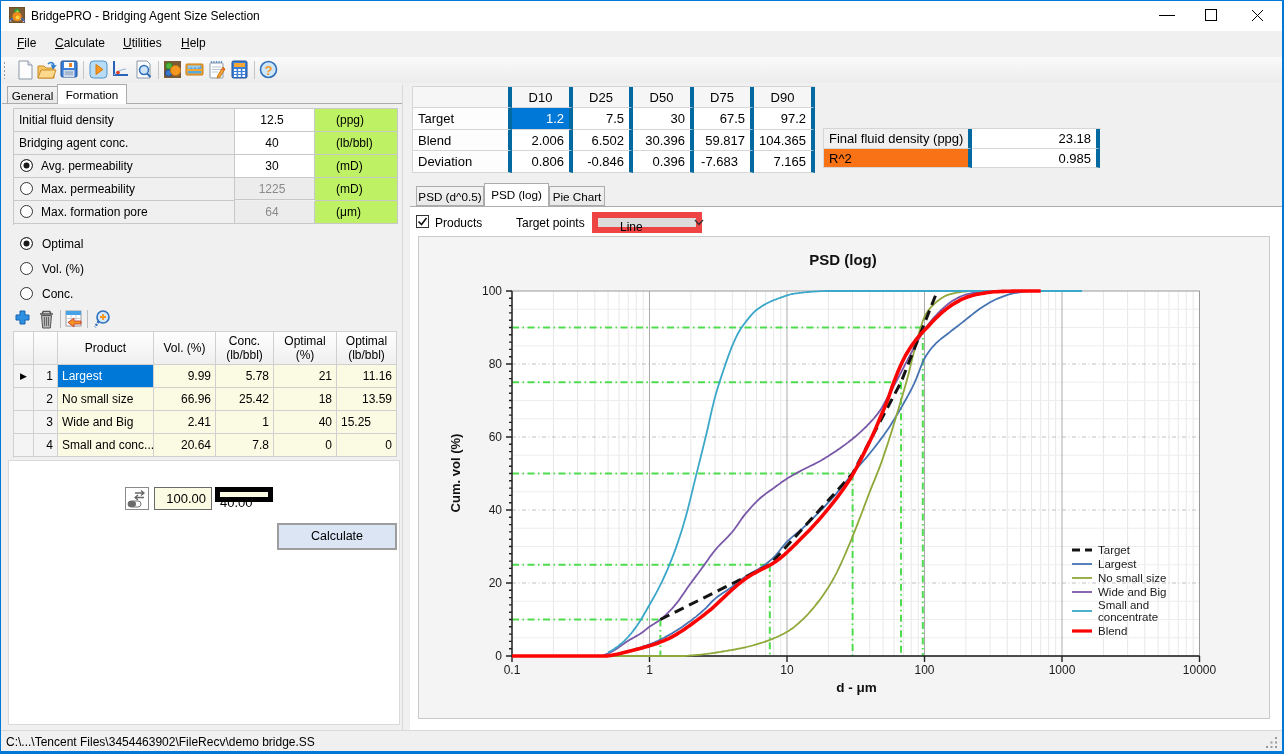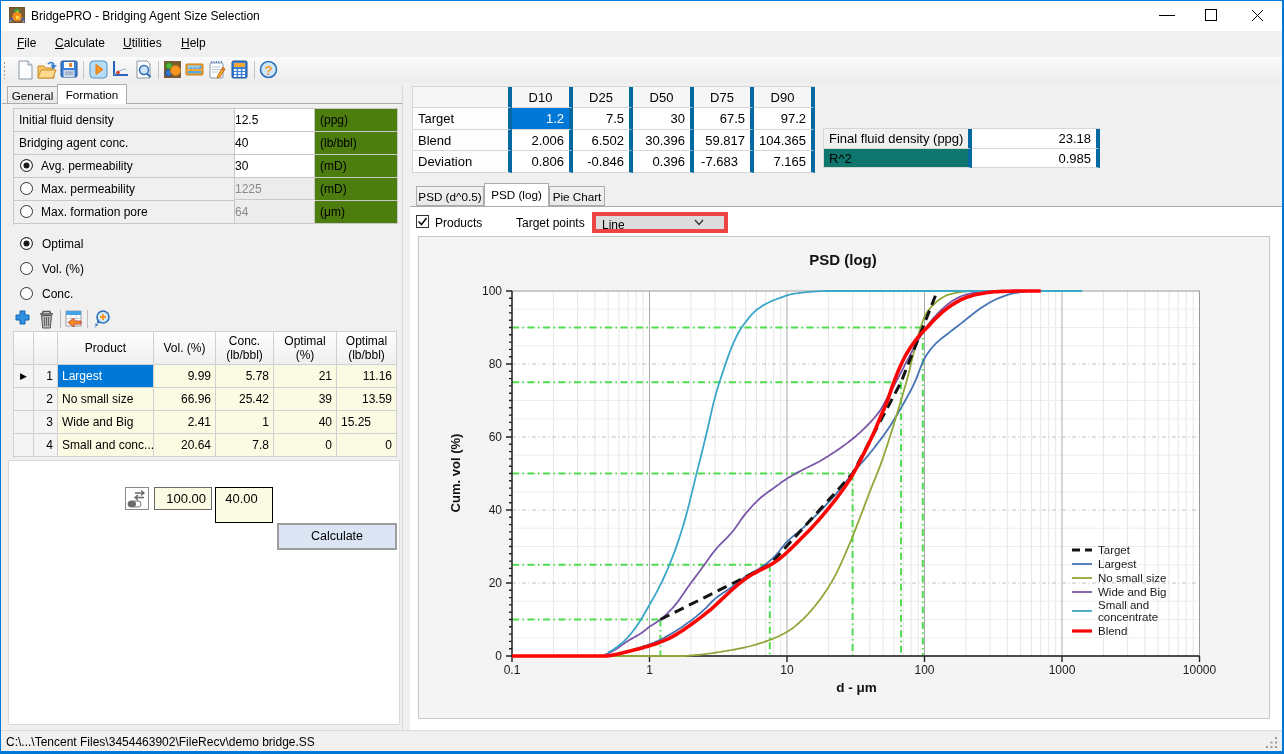--- a/index.html
+++ b/index.html
@@ -8,23 +8,23 @@
 .title-txt{left:31px;top:9px;font-size:12px}
 .menubar{left:0;top:31px;width:1284px;height:26px;background:#f0f0f0}
 .menu-item{top:5px;font-size:12px}
 .menu-item u{text-decoration:underline}
 .toolbar{left:0;top:57px;width:1284px;height:26px;background:linear-gradient(#fafafa,#ececec)}
 .grip{left:3px;top:4px;width:3px;height:18px;background-image:radial-gradient(circle,#9a9a9a 1px,transparent 1px);background-size:3px 4px}
 .tab{border:1px solid #acacac;background:linear-gradient(#f2f2f2,#e8e8e8);text-align:center;font-size:11.7px}
 .tab.active{background:#fff;border-bottom:none;z-index:3}
 .cell{position:absolute;border-right:1px solid #c8c8c8;border-bottom:1px solid #c8c8c8;font-size:12px;line-height:22px;white-space:nowrap;overflow:hidden}
 .lbl{padding-left:5px;background:#f0f0f0}
-.val{text-align:left;padding-right:5px;background:#fff}
+.val{text-align:center;padding-right:5px;background:#fff}
 .val.dis{background:#ececec;color:#8a8a8a}
-.unit{padding-left:5px;background:#4d7c0f}
+.unit{padding-left:21px;background:#bef264}
 .radio{display:inline-block;width:13px;height:13px;border:1px solid #333;border-radius:50%;background:#fff;vertical-align:-2px}
 .radio.on{box-shadow:inset 0 0 0 2.5px #fff;background:#1a1a1a}
 .gh{position:absolute;border-right:1px solid #d0d0d0;border-bottom:1px solid #d0d0d0;background:linear-gradient(#fefefe,#efeff0);font-size:12px;text-align:center}
 .gc{position:absolute;border-right:1px solid #d0d0d0;border-bottom:1px solid #d0d0d0;background:#fbfae2;font-size:12px;line-height:22px;padding:0 4px;white-space:nowrap;overflow:hidden}
 .gnum{background:#f4f4f4;text-align:right}
 .gmark{background:#f4f4f4}
 .tcell{position:absolute;border-right:4px solid #0369a1;border-bottom:1px solid #d6d6d6;background:#fff;font-size:13px;line-height:21px;white-space:nowrap}
 .thead{background:#f6f6f6;text-align:center}
 .statusbar{left:0;top:730px;width:1284px;height:21px;background:#f0f0f0;border-top:1px solid #d9d9d9}
 .border-blue{background:#0078d7}
@@ -208,21 +208,21 @@
 <div class="gc" style="left:58px;top:365px;width:96px;height:23px;background:#0078d7;color:#fff">Largest</div>
 <div class="gc" style="left:154px;top:365px;width:62px;height:23px;text-align:right">9.99</div>
 <div class="gc" style="left:216px;top:365px;width:58px;height:23px;text-align:right">5.78</div>
 <div class="gc" style="left:274px;top:365px;width:63px;height:23px;text-align:right">21</div>
 <div class="gc" style="left:337px;top:365px;width:60px;height:23px;text-align:right">11.16</div>
 <div class="gc gmark" style="left:14px;top:388px;width:20px;height:23px;padding:0;text-align:center;font-size:9px"></div>
 <div class="gc gnum" style="left:34px;top:388px;width:24px;height:23px">2</div>
 <div class="gc" style="left:58px;top:388px;width:96px;height:23px;">No small size</div>
 <div class="gc" style="left:154px;top:388px;width:62px;height:23px;text-align:right">66.96</div>
 <div class="gc" style="left:216px;top:388px;width:58px;height:23px;text-align:right">25.42</div>
-<div class="gc" style="left:274px;top:388px;width:63px;height:23px;text-align:right">39</div>
+<div class="gc" style="left:274px;top:388px;width:63px;height:23px;text-align:right">18</div>
 <div class="gc" style="left:337px;top:388px;width:60px;height:23px;text-align:right">13.59</div>
 <div class="gc gmark" style="left:14px;top:411px;width:20px;height:23px;padding:0;text-align:center;font-size:9px"></div>
 <div class="gc gnum" style="left:34px;top:411px;width:24px;height:23px">3</div>
 <div class="gc" style="left:58px;top:411px;width:96px;height:23px;">Wide and Big</div>
 <div class="gc" style="left:154px;top:411px;width:62px;height:23px;text-align:right">2.41</div>
 <div class="gc" style="left:216px;top:411px;width:58px;height:23px;text-align:right">1</div>
 <div class="gc" style="left:274px;top:411px;width:63px;height:23px;text-align:right">40</div>
 <div class="gc" style="left:337px;top:411px;width:60px;height:23px;text-align:left">15.25</div>
 <div class="gc gmark" style="left:14px;top:434px;width:20px;height:23px;padding:0;text-align:center;font-size:9px"></div>
 <div class="gc gnum" style="left:34px;top:434px;width:24px;height:23px">4</div>
@@ -233,21 +233,21 @@
 <div class="gc" style="left:337px;top:434px;width:60px;height:23px;text-align:right">0</div>
 <div class="abs" style="left:8px;top:460px;width:392px;height:265px;background:#fff;border:1px solid #d9d9d9"></div>
 <div class="abs" style="left:125px;top:487px;width:24px;height:23px;background:#fff;border:1px solid #8a8a8a"></div>
 <svg class="abs" style="left:127px;top:489px" width="20" height="19" viewBox="0 0 20 19">
 <path d="M8 4h9m-3-2.5 3 2.5-3 2.5" fill="none" stroke="#666" stroke-width="1.3"></path>
 <path d="M17 8.5H8m3-2.5-3 2.5 3 2.5" fill="none" stroke="#666" stroke-width="1.3"></path>
 <rect x="1" y="12" width="13" height="6" rx="3" fill="#fff" stroke="#777"></rect>
 <rect x="1" y="12" width="8" height="6" rx="3" fill="#6a6a6a"></rect>
 </svg>
 <div class="abs" style="left:154px;top:487px;width:58px;height:23px;background:#fbfae2;border:1px solid #6a6a6a;line-height:21px;text-align:right;padding-right:5px;font-size:13px">100.00</div>
-<div class="abs" style="left:215px;top:487px;width:58px;height:36px;background:#fbfae2;border:1px solid #000000;line-height:21px;text-align:center;padding-right:5px;font-size:13px">40.00</div>
+<div class="abs" style="left:215px;top:487px;width:58px;height:15px;background:#fbfae2;border:5px solid #000000;line-height:21px;text-align:left;padding-right:5px;font-size:13px">40.00</div>
 <div class="abs" style="left:277px;top:523px;width:120px;height:27px;background:#dbe5f4;border:2px solid #9d9d9d;text-align:center;line-height:23px;font-size:12.5px">Calculate</div>
 <div class="abs" style="left:402px;top:85px;width:1px;height:645px;background:#d9d9d9"></div>
 <div class="abs" style="left:412px;top:86px;width:403px;height:87px;border-left:1px solid #d6d6d6;border-top:1px solid #d6d6d6"></div>
 <div class="tcell thead" style="left:413px;top:87px;width:99px;height:21px"></div>
 <div class="tcell thead" style="left:512px;top:87px;width:61px;height:21px">D10</div>
 <div class="tcell thead" style="left:573px;top:87px;width:60px;height:21px">D25</div>
 <div class="tcell thead" style="left:633px;top:87px;width:61px;height:21px">D50</div>
 <div class="tcell thead" style="left:694px;top:87px;width:60px;height:21px">D75</div>
 <div class="tcell thead" style="left:754px;top:87px;width:61px;height:21px">D90</div>
 <div class="tcell" style="left:413px;top:108.0px;width:99px;height:21.5px;padding-left:5px;background:#fdfdfd">Target</div>
@@ -264,33 +264,33 @@
 <div class="tcell" style="left:754px;top:129.5px;width:61px;height:21.5px;text-align:right;padding-right:5px;">104.365</div>
 <div class="tcell" style="left:413px;top:151.0px;width:99px;height:21.5px;padding-left:5px;background:#fdfdfd">Deviation</div>
 <div class="tcell" style="left:512px;top:151.0px;width:61px;height:21.5px;text-align:right;padding-right:5px;">0.806</div>
 <div class="tcell" style="left:573px;top:151.0px;width:60px;height:21.5px;text-align:right;padding-right:5px;">-0.846</div>
 <div class="tcell" style="left:633px;top:151.0px;width:61px;height:21.5px;text-align:right;padding-right:5px;">0.396</div>
 <div class="tcell" style="left:694px;top:151.0px;width:60px;height:21.5px;text-align:center;padding-right:5px;">-7.683</div>
 <div class="tcell" style="left:754px;top:151.0px;width:61px;height:21.5px;text-align:right;padding-right:5px;">7.165</div>
 <div class="abs" style="left:823px;top:128px;width:278px;height:40px;border-left:1px solid #d6d6d6;border-top:1px solid #d6d6d6"></div>
 <div class="tcell" style="left:824px;top:129px;width:148px;height:19.5px;padding-left:5px;background:#f0f0f0;line-height:19px">Final fluid density (ppg)</div>
 <div class="tcell" style="left:972px;top:129px;width:128px;height:19.5px;text-align:right;padding-right:5px;line-height:19px">23.18</div>
-<div class="tcell" style="left:824px;top:148.5px;width:148px;height:19.5px;padding-left:5px;background:#0f766e;line-height:19px">R^2</div>
+<div class="tcell" style="left:824px;top:148.5px;width:148px;height:19.5px;padding-left:5px;background:#f97316;line-height:19px">R^2</div>
 <div class="tcell" style="left:972px;top:148.5px;width:128px;height:19.5px;text-align:right;padding-right:5px;line-height:19px">0.985</div>
 <div class="abs tab" style="left:416px;top:186px;width:68px;height:20px;line-height:20px;z-index:1">PSD (d^0.5)</div>
 <div class="abs tab active" style="left:484px;top:183px;width:65px;height:23px;line-height:22px">PSD (log)</div>
 <div class="abs tab" style="left:549px;top:186px;width:56px;height:20px;line-height:20px;z-index:1">Pie Chart</div>
 <div class="abs" style="left:410px;top:206px;width:872px;height:524px;border-top:1px solid #acacac;background:#fff"></div>
 <div class="abs" style="left:416px;top:215px;width:13px;height:13px;background:#fff;border:1px solid #333"></div>
 <svg class="abs" style="left:417px;top:216px" width="11" height="11" viewBox="0 0 11 11">
     <path d="M1.5 5.5 4.5 8.5 9.5 2" fill="none" stroke="#111" stroke-width="1.6"></path>
   </svg>
 <div class="abs" style="left:435px;top:216px">Products</div>
 <div class="abs" style="left:516px;top:216px">Target points</div>
-<div class="abs" style="left:592px;top:212px;width:136px;height:21px;background:#dcdcdc;border:4px solid #ef4444;line-height:19px;padding-left:6px">Line</div>
+<div class="abs" style="left:592px;top:212px;width:110px;height:21px;background:#dcdcdc;border:6px solid #ef4444;line-height:19px;padding-left:22px">Line</div>
 <svg class="abs" style="left:694px;top:219px" width="10" height="7" viewBox="0 0 10 7">
     <path d="M1 1 5 5.5 9 1" fill="none" stroke="#333" stroke-width="1.3"></path>
   </svg>
 <svg width="852" height="483" viewBox="0 0 852 483" style="position:absolute;left:418px;top:236px">
 <rect x="0.5" y="0.5" width="851" height="482" fill="#f4f4f4" stroke="#c9c9c9"></rect>
 <rect x="94.0" y="55.0" width="687.5" height="365.0" fill="#ffffff"></rect>
 <path d="M135.4 55.0V420.0M159.6 55.0V420.0M176.8 55.0V420.0M190.1 55.0V420.0M201.0 55.0V420.0M210.2 55.0V420.0M218.2 55.0V420.0M225.2 55.0V420.0M272.9 55.0V420.0M297.1 55.0V420.0M314.3 55.0V420.0M327.6 55.0V420.0M338.5 55.0V420.0M347.7 55.0V420.0M355.7 55.0V420.0M362.7 55.0V420.0M410.4 55.0V420.0M434.6 55.0V420.0M451.8 55.0V420.0M465.1 55.0V420.0M476.0 55.0V420.0M485.2 55.0V420.0M493.2 55.0V420.0M500.2 55.0V420.0M547.9 55.0V420.0M572.1 55.0V420.0M589.3 55.0V420.0M602.6 55.0V420.0M613.5 55.0V420.0M622.7 55.0V420.0M630.7 55.0V420.0M637.7 55.0V420.0M685.4 55.0V420.0M709.6 55.0V420.0M726.8 55.0V420.0M740.1 55.0V420.0M751.0 55.0V420.0M760.2 55.0V420.0M768.2 55.0V420.0M775.2 55.0V420.0" stroke="#e7e7e7" stroke-width="1" fill="none"></path>
 <path d="M94.0 401.8H781.5M94.0 383.5H781.5M94.0 365.2H781.5M94.0 328.8H781.5M94.0 310.5H781.5M94.0 292.2H781.5M94.0 255.8H781.5M94.0 237.5H781.5M94.0 219.2H781.5M94.0 182.8H781.5M94.0 164.5H781.5M94.0 146.2H781.5M94.0 109.8H781.5M94.0 91.5H781.5M94.0 73.2H781.5" stroke="#ededed" stroke-width="1" fill="none"></path>
 <path d="M94.0 347.0H781.5M94.0 274.0H781.5M94.0 201.0H781.5M94.0 128.0H781.5" stroke="#c0c0c0" stroke-width="1" fill="none" stroke-dasharray="4 2.5 1 2.5"></path>
 <path d="M231.5 55.0V420.0M369.0 55.0V420.0M506.5 55.0V420.0M644.0 55.0V420.0" stroke="#ababab" stroke-width="1" fill="none"></path>

